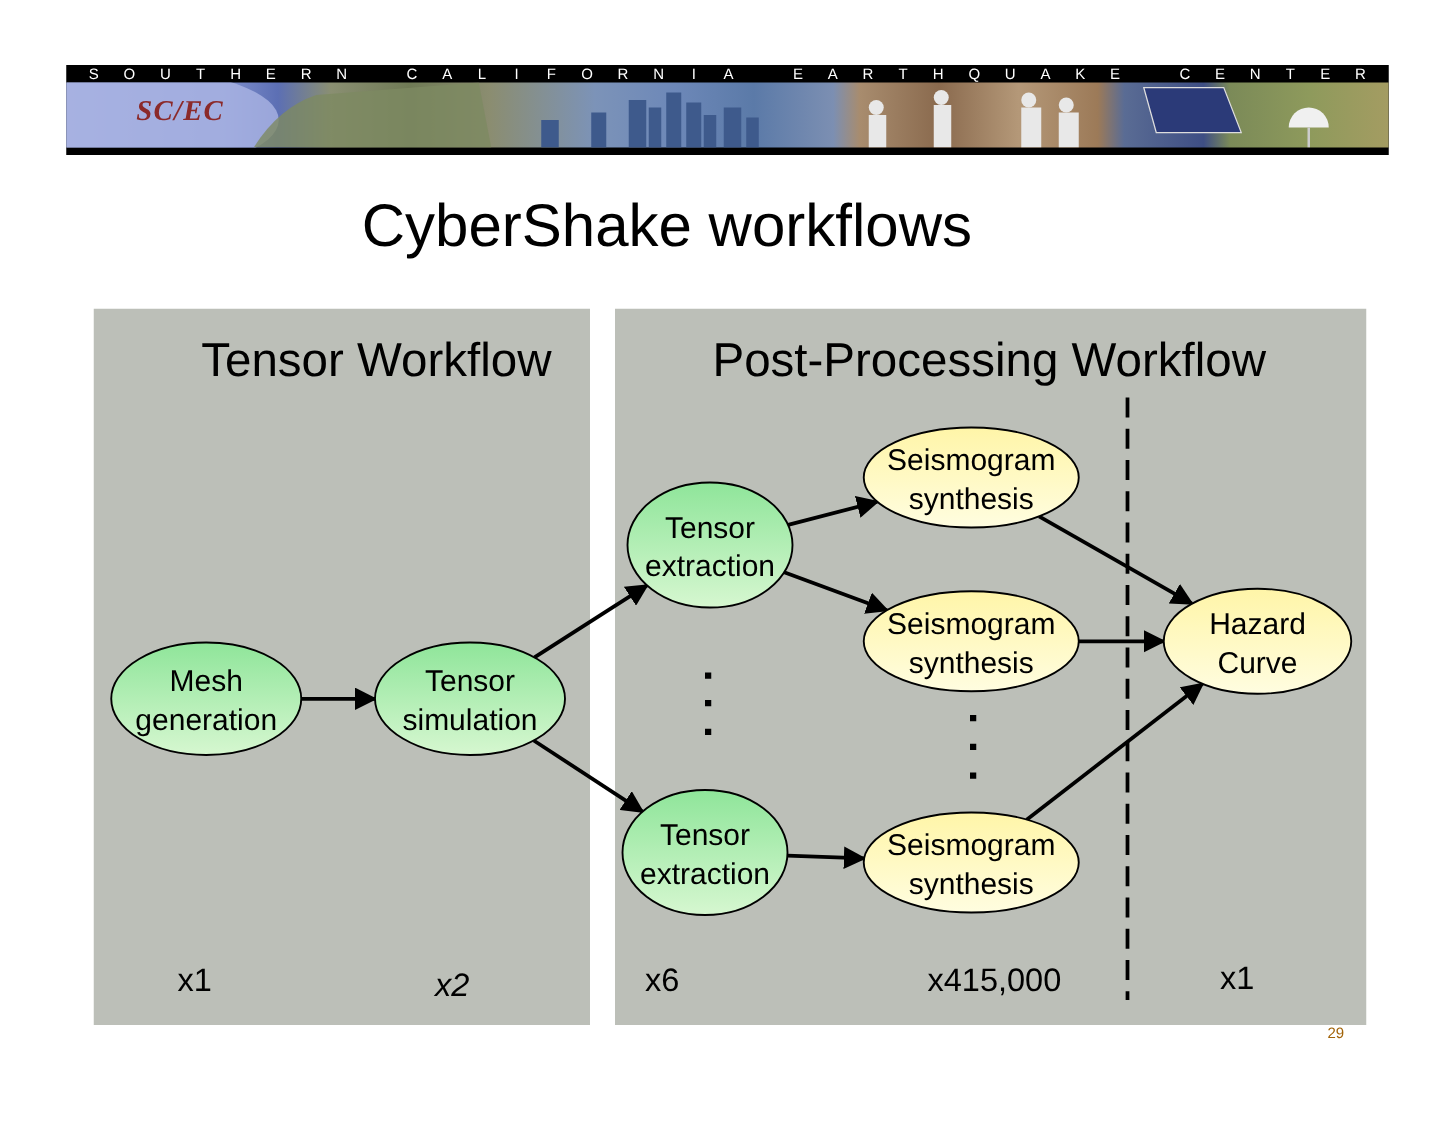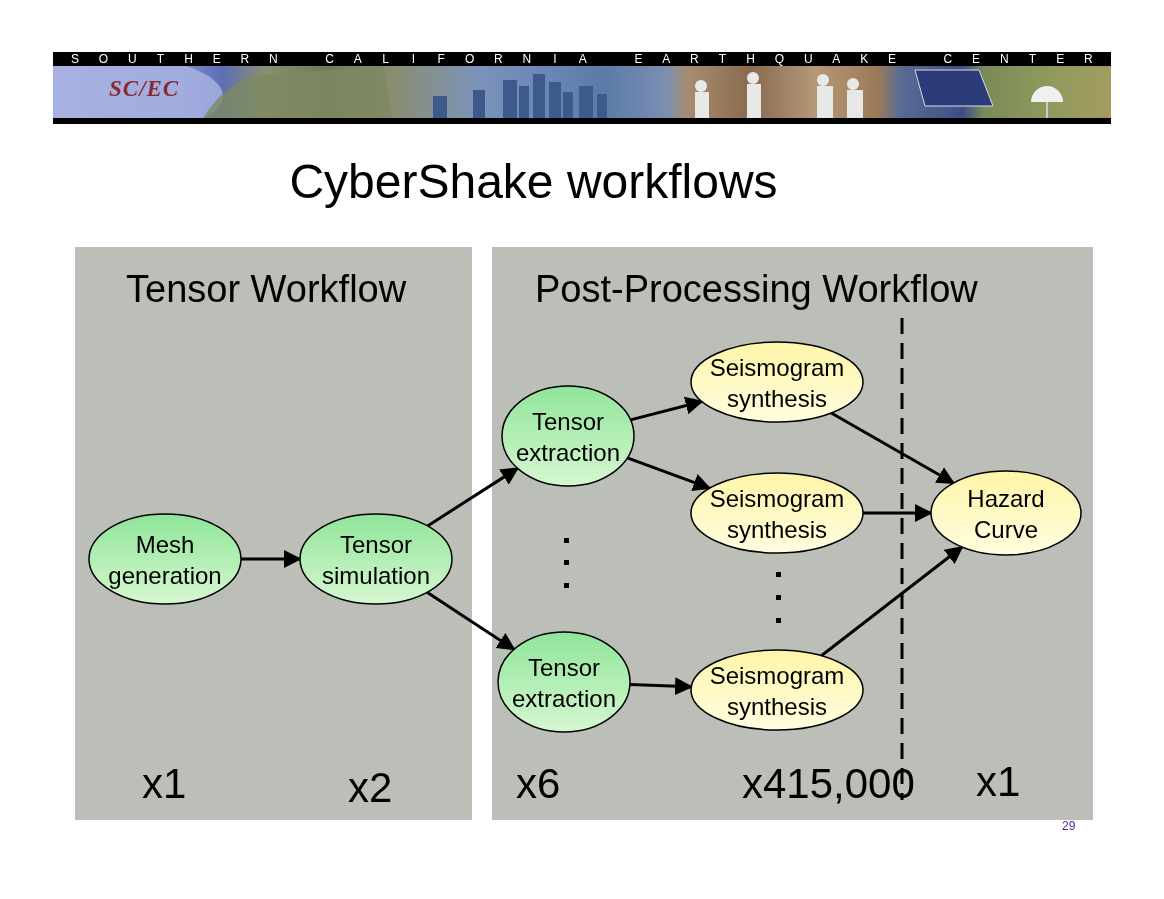--- a/index.html
+++ b/index.html
@@ -26,26 +26,26 @@
             letter-spacing: 1px; margin-left: 44px; }
 
   
   .page-title { position: absolute; left: 0; width: 1067px; top: 152px; text-align: center;
             font-size: 48px; color: #000; line-height: 60px; }
 
   
   .panel { position: absolute; background: #bcbfb8; }
   .panel-left { left: 75px; top: 247px; width: 397px; height: 573px; }
   .panel-right { left: 492px; top: 247px; width: 601px; height: 573px; }
-  .panel-title { position: absolute; top: 266px; font-size: 38px; color: #000; line-height: 46px; white-space: nowrap; }
+  .panel-title { position: absolute; top: 266px; font-size: 38px; color: #000; line-height: 46px; white-space: nowrap; margin-left: 35px; }
 
   .diagram { position: absolute; left: 0; top: 0; width: 1164px; height: 899px; }
   .node-label { font-family: "Liberation Sans", sans-serif; font-size: 24px; fill: #000; }
-  .mult { position: absolute; font-size: 42px; color: #000; line-height: 44px; }
-  .slide-number { position: absolute; left: 1062px; top: 819px; font-size: 12px; color: #4c1d95; }
+  .mult { position: absolute; font-size: 26px; color: #000; line-height: 44px; }
+  .slide-number { position: absolute; left: 1062px; top: 819px; font-size: 12px; color: #a16207; }
 </style>
 </head>
 <body>
 
 <div class="banner">
   <div class="banner-letters" id="banner-letters">
       <span>S</span>
       <span>O</span>
       <span>U</span>
       <span>T</span>
@@ -201,18 +201,18 @@
     <rect x="564" y="583" width="5" height="5"></rect>
   </g>
   <g fill="#000">
     <rect x="776" y="572" width="5" height="5"></rect>
     <rect x="776" y="595" width="5" height="5"></rect>
     <rect x="776" y="618" width="5" height="5"></rect>
   </g>
 </svg>
 
 <div class="mult" style="left:142px; top:762px;">x1</div>
-<div class="mult" style="left:348px; top:766px;">x2</div>
+<div class="mult" style="left:348px; top:766px;font-style:italic;">x2</div>
 <div class="mult" style="left:516px; top:762px;">x6</div>
 <div class="mult" style="left:694px; top:762px;margin-left:48px;">x415,000</div>
 <div class="mult" style="left:976px; top:760px;">x1</div>
 
 <div class="slide-number">29</div>
 
 </body></html>

